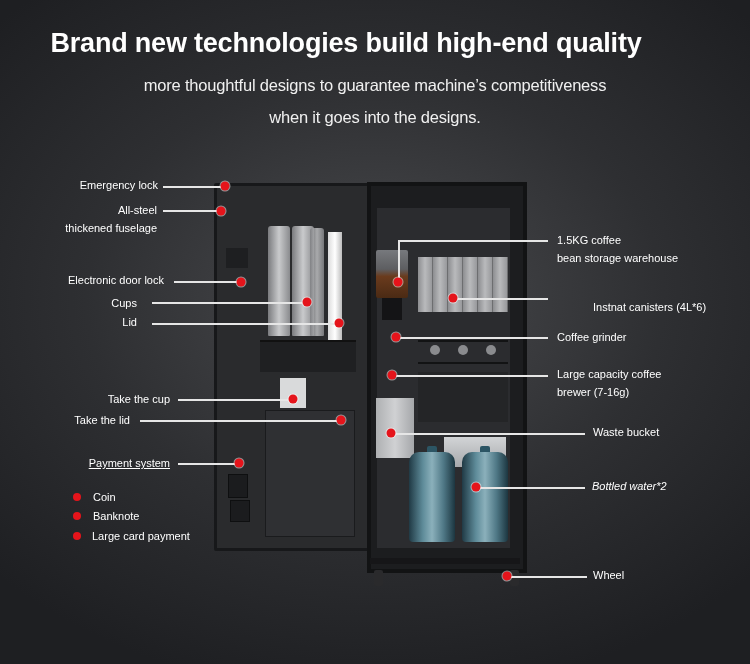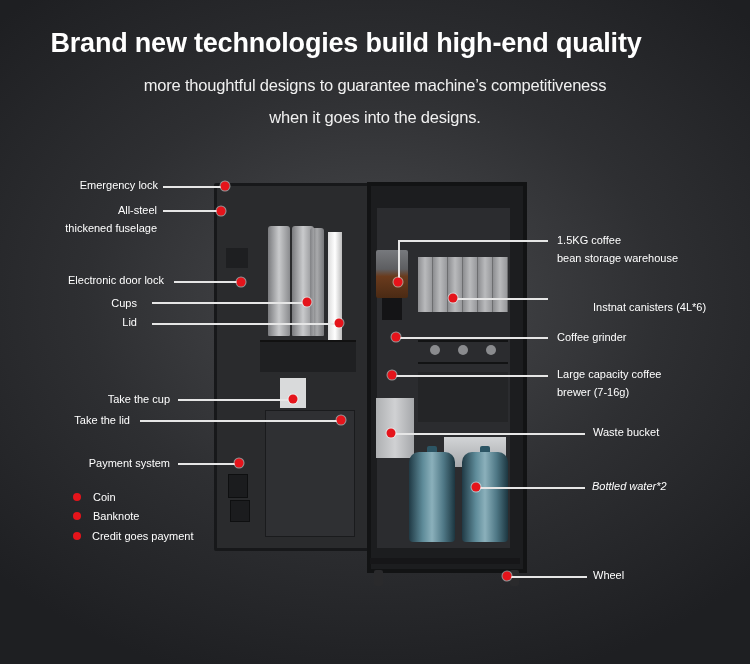--- a/index.html
+++ b/index.html
@@ -104,30 +104,30 @@
 <div class="dot" style="left:339px;top:323px;"></div>
 
 <div class="label r" style="right:580px;top:390px;">Take the cup</div>
 <div class="line" style="left:178px;top:399px;width:115px;"></div>
 <div class="dot" style="left:293px;top:399px;"></div>
 
 <div class="label r" style="right:620px;top:411px;">Take the lid</div>
 <div class="line" style="left:140px;top:420px;width:201px;"></div>
 <div class="dot" style="left:341px;top:420px;"></div>
 
-<div class="label r" style="right:580px;top:454px;">Payment system</div>
+<div class="label r" style="right:580px;top:454px;text-decoration:underline;">Payment system</div>
 <div class="line" style="left:178px;top:463px;width:61px;"></div>
 <div class="dot" style="left:239px;top:463px;"></div>
 
 <div class="bullet" style="left:77px;top:497px;"></div>
 <div class="label" style="left:93px;top:488px;">Coin</div>
 <div class="bullet" style="left:77px;top:516px;"></div>
 <div class="label" style="left:93px;top:507px;">Banknote</div>
 <div class="bullet" style="left:77px;top:536px;"></div>
-<div class="label" style="left:92px;top:527px;">Credit goes payment</div>
+<div class="label" style="left:92px;top:527px;">Large card payment</div>
 
 <div class="vline" style="left:398px;top:240px;height:42px;"></div>
 <div class="line" style="left:398px;top:240px;width:150px;"></div>
 <div class="dot" style="left:398px;top:282px;"></div>
 <div class="label" style="left:557px;top:231px;">1.5KG coffee</div>
 <div class="label" style="left:557px;top:249px;">bean storage warehouse</div>
 
 <div class="line" style="left:453px;top:298px;width:95px;"></div>
 <div class="dot" style="left:453px;top:298px;"></div>
 <div class="label" style="left:557px;top:298px;margin-left:36px;">Instnat canisters (4L*6)</div>

